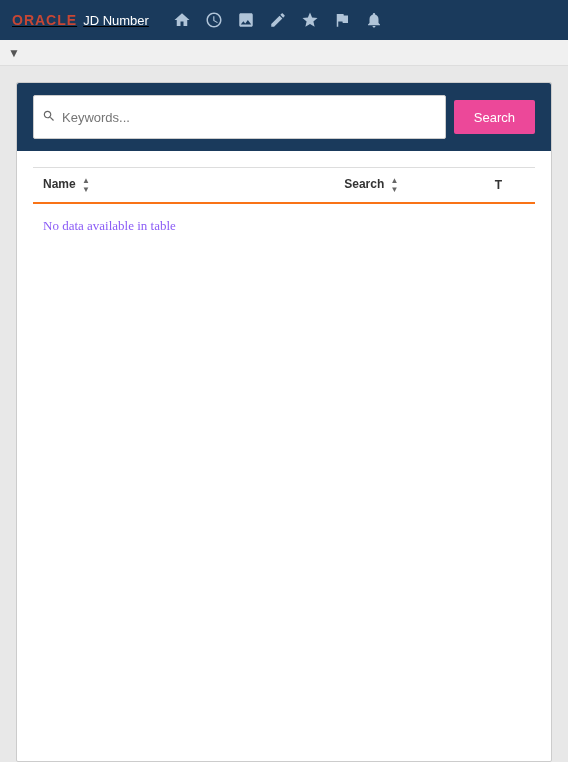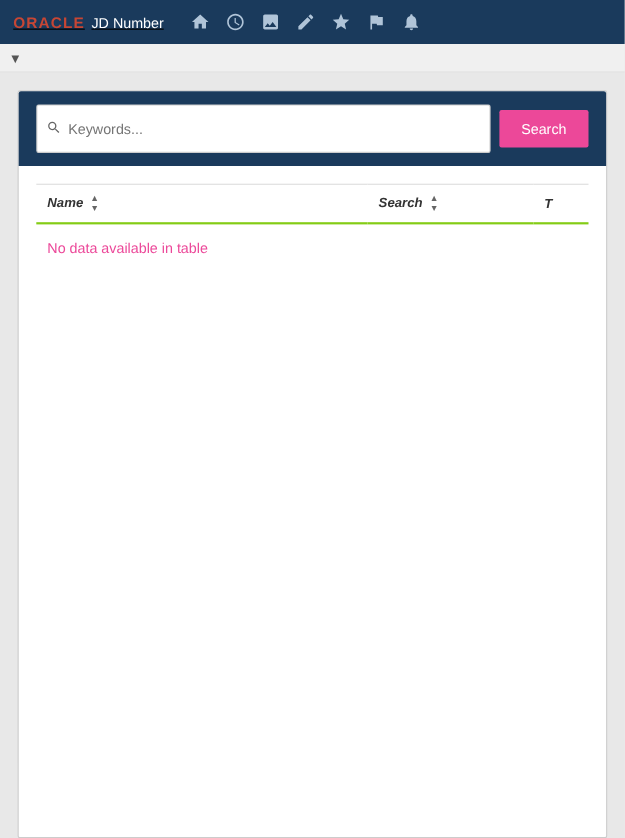--- a/index.html
+++ b/index.html
@@ -145,23 +145,22 @@
       white-space: nowrap;
     }
 
     
     .data-table {
       width: 100%;
       border-collapse: collapse;
     }
 
     .table-header {
-      border-bottom: 2px solid #84cc16;
+      border-bottom: 2px solid #f97316;
       border-top: 1px solid #ddd;
-      font-style: italic;
     }
 
     .table-header th {
       padding: 8px 10px;
       text-align: left;
       font-size: 12px;
       color: #333;
       font-weight: bold;
       cursor: pointer;
       white-space: nowrap;
@@ -183,22 +182,23 @@
     .th-number {
       width: 30%;
     }
 
     .th-t {
       width: 10%;
     }
 
     .no-data-row td {
       padding: 14px 10px;
-      color: #ec4899;
-      font-size: 13px;
+      color: #8b5cf6;
+      font-size: 13px;
+      font-family: Liberation Serif, serif;
     }
   </style>
 </head>
 <body>
 
 <nav class="navbar">
   <div class="oracle-logo">
     <span class="oracle-text">ORACLE</span>
     <span class="jde-text">JD Number</span>
   </div>

